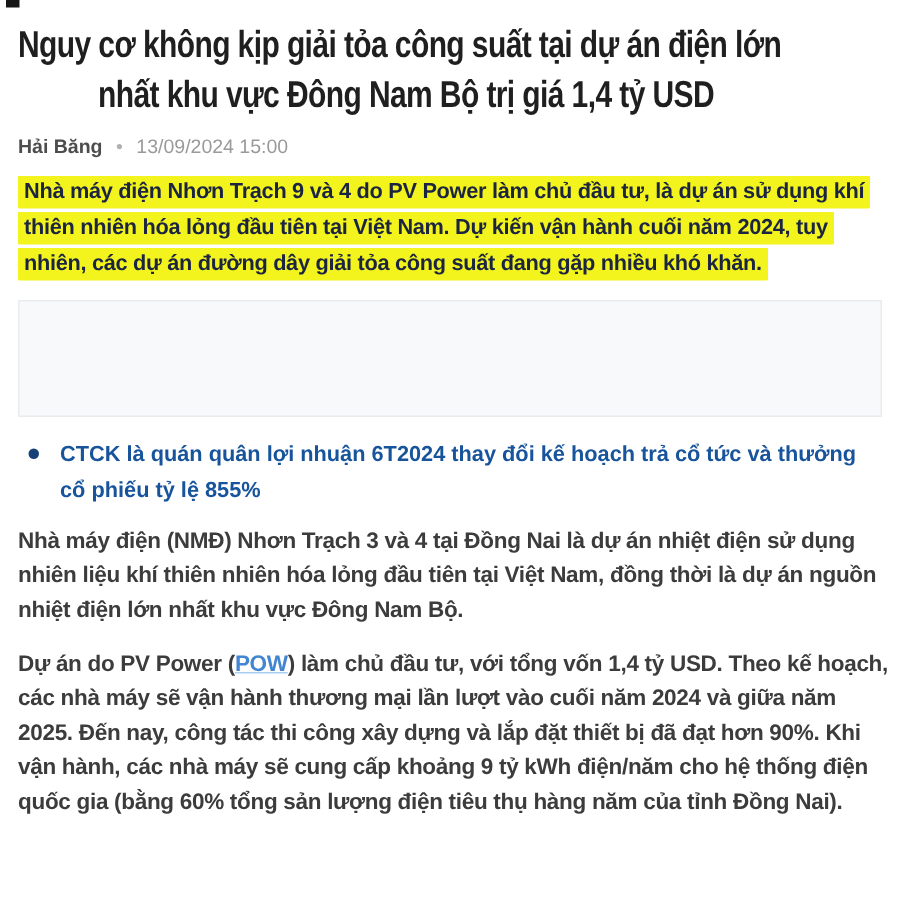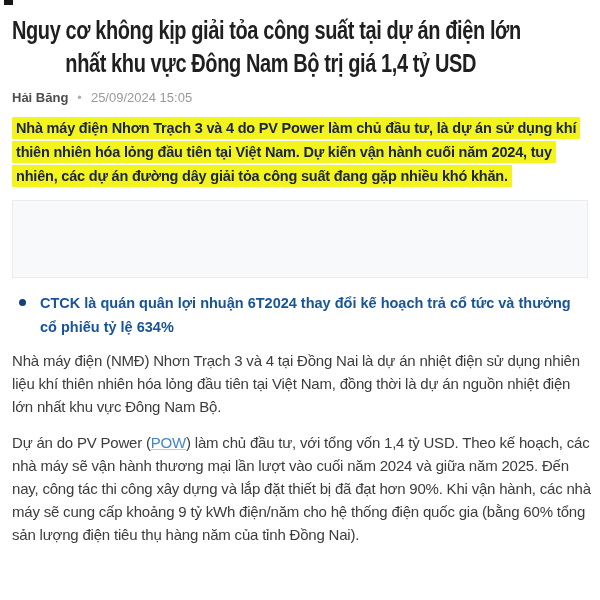--- a/index.html
+++ b/index.html
@@ -35,53 +35,53 @@
     border:1px solid #e9ebef;}
 
   ul.related{margin-top:13px;list-style:none;}
   ul.related li{position:relative;padding-left:28px;font-size:14.5px;font-weight:700;
     line-height:24px;margin-bottom:10px;max-width:576px;}
   ul.related li .bullet{position:absolute;left:7px;top:8px;width:7px;height:7px;
     border-radius:50%;background:#173f78;}
   ul.related li a{color:var(--related-blue);text-decoration:none;cursor:pointer;}
 
   p.body{margin-top:7px;font-size:15px;line-height:23px;color:var(--body-text);
-    letter-spacing:-0.2px;max-width:580px;}
+    letter-spacing:-0.2px;max-width:580px;font-weight:bold;}
   p.body.second{margin-top:13px;}
   a.stock-link{color:var(--stock-link);text-decoration:underline;
     text-decoration-color:#aacdf0;cursor:pointer;}
 </style>
 </head>
 <body>
 
 <div class="top-mark"></div>
 
 <div class="container">
 
   <h1 class="title">
     <span class="tline">Nguy cơ không kịp giải tỏa công suất tại dự án điện lớn</span>
     <span class="tline">nhất khu vực Đông Nam Bộ trị giá 1,4 tỷ USD</span>
   </h1>
 
   <div class="byline">
     <a class="author">Hải Băng</a>
     <span class="sep">•</span>
-    <span class="time">25/09/2024 15:05</span>
+    <span class="time">13/09/2024 15:00</span>
   </div>
 
   <p class="sapo">
-    <mark>Nhà máy điện Nhơn Trạch 3 và 4 do PV Power làm chủ đầu tư, là dự án sử dụng khí thiên nhiên hóa lỏng đầu tiên tại Việt Nam. Dự kiến vận hành cuối năm 2024, tuy nhiên, các dự án đường dây giải tỏa công suất đang gặp nhiều khó khăn.</mark>
+    <mark>Nhà máy điện Nhơn Trạch 9 và 4 do PV Power làm chủ đầu tư, là dự án sử dụng khí thiên nhiên hóa lỏng đầu tiên tại Việt Nam. Dự kiến vận hành cuối năm 2024, tuy nhiên, các dự án đường dây giải tỏa công suất đang gặp nhiều khó khăn.</mark>
   </p>
 
   <div class="img-placeholder"></div>
 
   <ul class="related">
     <li>
       <span class="bullet"></span>
-      <a>CTCK là quán quân lợi nhuận 6T2024 thay đổi kế hoạch trả cổ tức và thưởng cổ phiếu tỷ lệ 634%</a>
+      <a>CTCK là quán quân lợi nhuận 6T2024 thay đổi kế hoạch trả cổ tức và thưởng cổ phiếu tỷ lệ 855%</a>
     </li>
   </ul>
 
   <p class="body">Nhà máy điện (NMĐ) Nhơn Trạch 3 và 4 tại Đồng Nai là dự án nhiệt điện sử dụng nhiên liệu khí thiên nhiên hóa lỏng đầu tiên tại Việt Nam, đồng thời là dự án nguồn nhiệt điện lớn nhất khu vực Đông Nam Bộ.</p>
 
   <p class="body second"><span>Dự án do PV Power (</span><a class="stock-link">POW</a><span>) làm chủ đầu tư, với tổng vốn 1,4 tỷ USD. Theo kế hoạch, các nhà máy sẽ vận hành thương mại lần lượt vào cuối năm 2024 và giữa năm 2025. Đến nay, công tác thi công xây dựng và lắp đặt thiết bị đã đạt hơn 90%. Khi vận hành, các nhà máy sẽ cung cấp khoảng 9 tỷ kWh điện/năm cho hệ thống điện quốc gia (bằng 60% tổng sản lượng điện tiêu thụ hàng năm của tỉnh Đồng Nai).</span></p>
 
 </div>
 
 </body></html>

